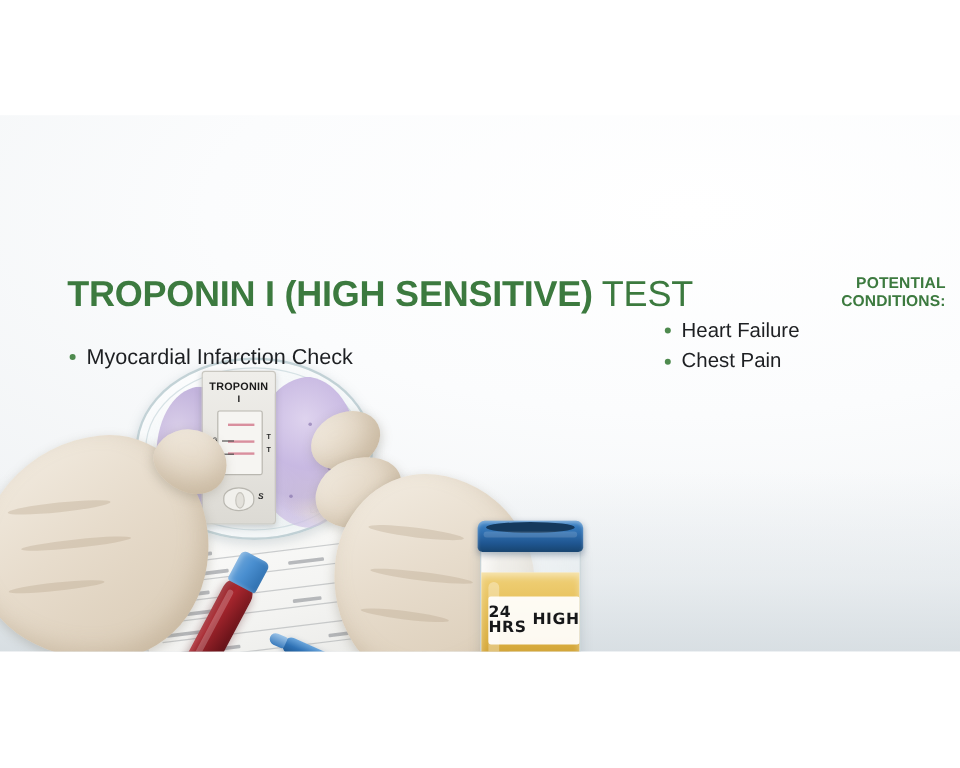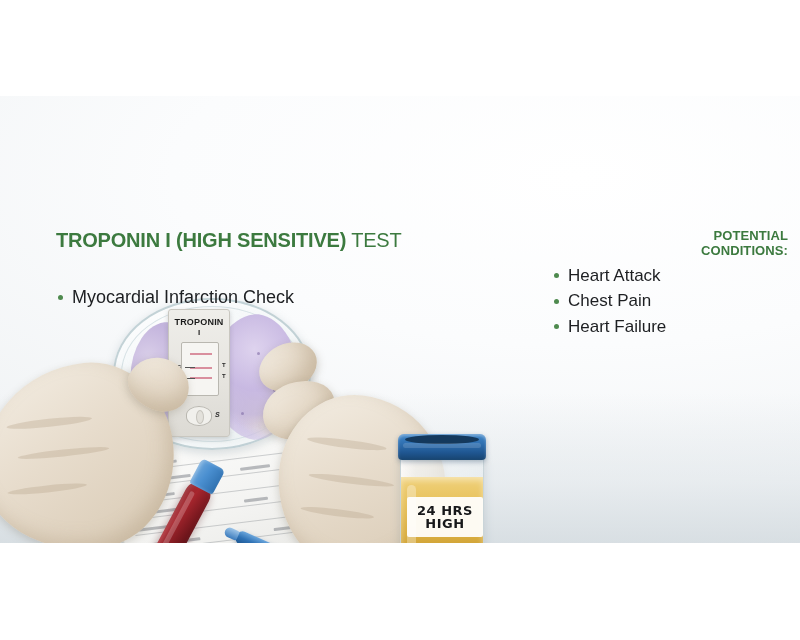--- a/index.html
+++ b/index.html
@@ -211,21 +211,21 @@
     box-shadow:inset 0 3px 6px rgba(255,255,255,.45);
   }
   .cup-fluid-hl {
     position:absolute; left:6px; bottom:8px; width:9px; height:62px;
     background:rgba(255,255,255,.32); border-radius:5px;
   }
   .cup-label {
     position:absolute; left:6px; top:44px; width:76px; height:40px;
     background:rgba(255,255,255,.93);
     border-radius:2px;
-    display:flex; flex-direction:column; align-items:center; justify-content:center;
+    display:flex; flex-direction:row; align-items:center; justify-content:center;
     line-height:1.02;
   }
   .cup-label span {
     font-family:"DejaVu Sans", sans-serif;
     font-weight:700; font-size:13px; color:#17181a; letter-spacing:.5px;
   }
   .cup-lid {
     position:absolute; left:0; top:0; width:88px; height:26px;
     border-radius:6px 6px 4px 4px;
     background:linear-gradient(180deg,#3f86c9 0%, #2f6fb0 38%, #1f5691 72%, #17446f 100%);
@@ -236,21 +236,21 @@
     background:rgba(255,255,255,.14); border-radius:3px;
   }
   .cup-lid-top {
     position:absolute; left:7px; top:1px; width:74px; height:9px;
     border-radius:50%; background:#14395d;
   }
 
   
   .title {
     position:absolute; left:56px; top:134px;
-    font-size:20px; line-height:1.08; color:#3c7a3f;
+    font-size:30px; line-height:1.08; color:#3c7a3f;
     letter-spacing:-.2px; white-space:nowrap;
   }
   .title .b { font-weight:700; }
   .title .n { font-weight:400; }
 
   ul.blist { list-style:none; position:absolute; }
   ul.blist li {
     position:relative; padding-left:16px;
     font-size:18px; line-height:1.48; color:#1d1f22; font-weight:400;
     white-space:nowrap;
@@ -377,21 +377,20 @@
     <div class="title"><span class="b">TROPONIN I (HIGH SENSITIVE)</span><span class="n"> TEST</span></div>
 
     <ul class="blist" id="left-bullets">
       <li>Myocardial Infarction Check</li>
     </ul>
 
     <div class="rcol">
       <h2>POTENTIAL
 CONDITIONS:</h2>
       <ul class="blist" id="right-bullets">
-        <li>Heart Attack</li>
+        <li>Heart Failure</li>
         <li>Chest Pain</li>
-        <li>Heart Failure</li>
       </ul>
     </div>
 
   </div>
 
 </div>
 
 </body></html>

